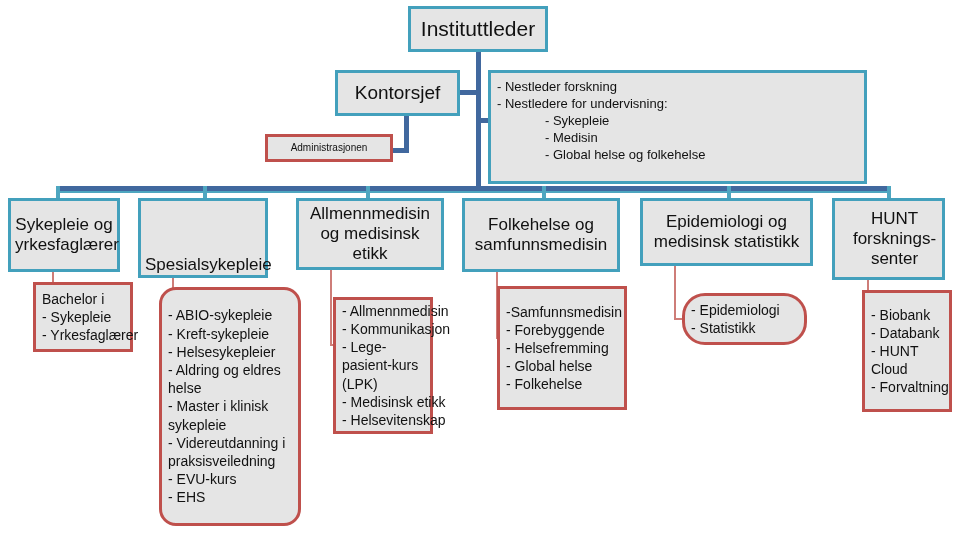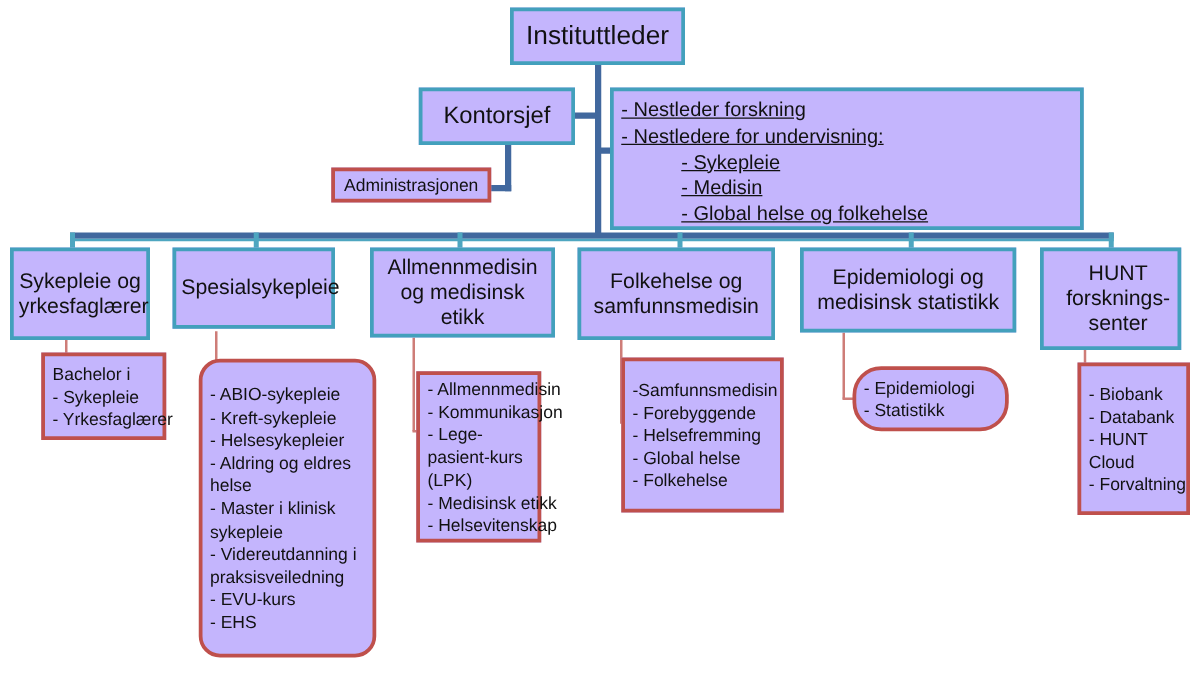--- a/index.html
+++ b/index.html
@@ -16,21 +16,21 @@
     width: 960px;
     height: 540px;
     background: #ffffff;
     overflow: hidden;
   }
 
   
   .box {
     position: absolute;
     box-sizing: border-box;
-    background: #c4b5fd;
+    background: #e5e5e5;
     display: flex;
     flex-direction: column;
     justify-content: center;
     z-index: 5;
   }
   .box.teal {
     border: 3px solid #43A0BC;
   }
   .box.red {
     border: 3px solid #BF504C;
@@ -58,23 +58,23 @@
   }
   .ln.blue    { background: #41689E; }
   .ln.busblue { background: #41689E; }
   .ln.busteal { background: #4EA6C0; }
   .ln.redthin { background: #CE7D78; }
 
   
   .t-root  { font-size: 21px; }
   .t-l2    { font-size: 19px; }
   .t-dept  { font-size: 17px; }
-  .t-nest  { font-size: 16px; text-decoration: underline; }
+  .t-nest  { font-size: 13px; }
   .t-sub   { font-size: 14px; }
-  .t-admin { font-size: 14px; }
+  .t-admin { font-size: 10px; }
 </style>
 </head>
 <body>
 
 <div id="chart">
 
   <div class="ln blue" style="left:476px; top:50px; width:5px; height:140px;"></div>
 
   <div class="ln blue" style="left:458px; top:90px; width:22px; height:5px;"></div>
 
@@ -138,21 +138,21 @@
     <div class="title t-dept">yrkesfaglærer</div>
   </div>
   <div class="box red" style="left:33px; top:282px; width:100px; height:70px;">
     <div class="listwrap">
       <div class="li t-sub">Bachelor i</div>
       <div class="li t-sub">- Sykepleie</div>
       <div class="li t-sub">- Yrkesfaglærer</div>
     </div>
   </div>
 
-  <div class="box teal" style="left:138px; top:198px; width:130px; height:65px;">
+  <div class="box teal" style="left:138px; top:198px; width:130px; height:80px;justify-content:flex-end;">
     <div class="title t-dept">Spesialsykepleie</div>
   </div>
   <div class="box red" style="left:159px; top:287px; width:142px; height:239px;border-radius:17px;">
     <div class="listwrap">
       <div class="li t-sub">- ABIO-sykepleie</div>
       <div class="li t-sub">- Kreft-sykepleie</div>
       <div class="li t-sub">- Helsesykepleier</div>
       <div class="li t-sub wrap">- Aldring og eldres helse</div>
       <div class="li t-sub wrap">- Master i klinisk sykepleie</div>
       <div class="li t-sub wrap">- Videreutdanning i praksisveiledning</div>

